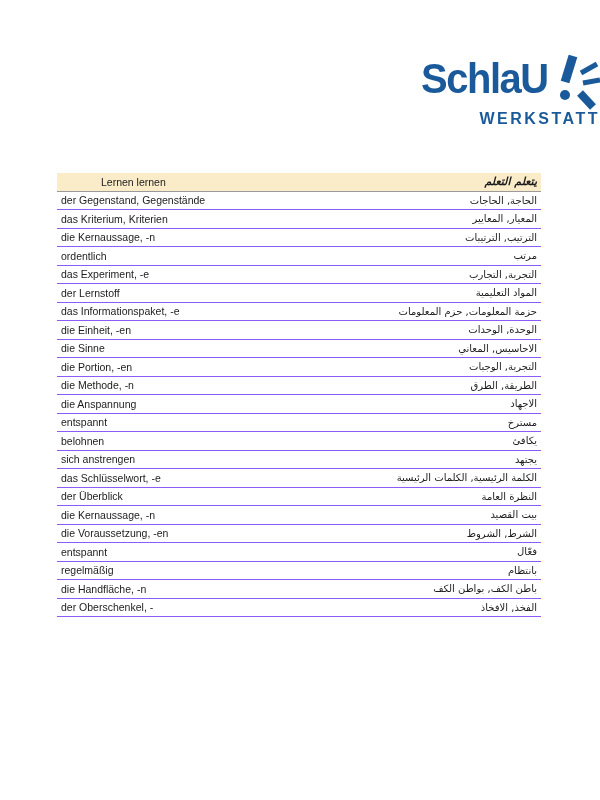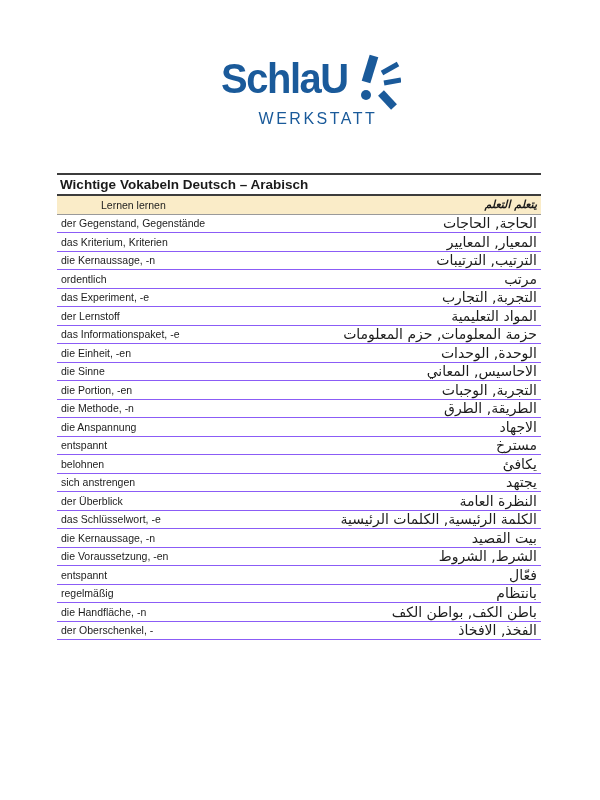--- a/index.html
+++ b/index.html
@@ -9,41 +9,41 @@
     font-family: "Liberation Sans", sans-serif;
     color: #1c1c1c;
     position: relative;
     overflow: hidden;
   }
 
   
   .logo {
     position: absolute;
     top: 58px; left: 0; right: 0;
-    display: flex; flex-direction: column; align-items: center;
+    display: flex; flex-direction: column; align-items: flex-end;
   }
   .logo-top {
     display: flex; align-items: flex-start;
     margin-left: 22px; 
   }
   .brand-text {
     font-size: 42px;
     font-weight: bold;
     letter-spacing: -1.5px;
     color: #1a5a9a;
     line-height: 1.0;
     transform: scaleX(0.95);
     transform-origin: left center;
   }
   .spark { margin-left: 2px; margin-top: -4px; }
   .sub-brand {
     margin-top: 0px;
     margin-left: 36px;
     font-size: 16px;
-    font-weight: 400;
+    font-weight: 700;
     letter-spacing: 2.5px;
     color: #1a5a9a;
   }
 
   
   .vocab-table {
     position: absolute;
     left: 57px; top: 173px;
     width: 484px;
   }
@@ -72,21 +72,21 @@
   }
   .cell-de {
     font-size: 10.5px;
     color: #1c1c1c;
     white-space: nowrap;
   }
   .header-row .cell-de { font-weight: 400; color: #222222; margin-left: 40px; }
   .cell-ar {
     direction: rtl;
     font-family: "DejaVu Sans", sans-serif;
-    font-size: 14px;
+    font-size: 10px;
     color: #1c1c1c;
     white-space: nowrap;
   }
   .header-row .cell-ar { font-weight: bold; font-size: 11px; font-style: italic; }
 </style>
 </head>
 <body>
 
 <div class="logo">
   <div class="logo-top">
@@ -101,21 +101,20 @@
         <line x1="25" y1="19" x2="41" y2="10" stroke-width="5"></line>
         <line x1="27" y1="29" x2="44" y2="26" stroke-width="5"></line>
         <line x1="24" y1="39" x2="37" y2="53" stroke-width="8"></line>
       </g>
     </svg>
   </div>
   <div class="sub-brand">WERKSTATT</div>
 </div>
 
 <div class="vocab-table">
-  <div class="table-title">Wichtige Vokabeln Deutsch – Arabisch</div>
 
   <div class="t-row header-row">
     <span class="cell-de">Lernen lernen</span>
     <span class="cell-ar">يتعلم التعلم</span>
   </div>
 
   <div id="rows-container">
       <div class="t-row">
         <span class="cell-de">der Gegenstand, Gegenstände</span>
         <span class="cell-ar">الحاجة, الحاجات</span>
@@ -170,28 +169,28 @@
       </div>
       <div class="t-row">
         <span class="cell-de">belohnen</span>
         <span class="cell-ar">يكافئ</span>
       </div>
       <div class="t-row">
         <span class="cell-de">sich anstrengen</span>
         <span class="cell-ar">يجتهد</span>
       </div>
       <div class="t-row">
+        <span class="cell-de">das Schlüsselwort, -e</span>
+        <span class="cell-ar">الكلمة الرئيسية, الكلمات الرئيسية</span>
+      </div>
+      <div class="t-row">
         <span class="cell-de">der Überblick</span>
         <span class="cell-ar">النظرة العامة</span>
       </div>
       <div class="t-row">
-        <span class="cell-de">das Schlüsselwort, -e</span>
-        <span class="cell-ar">الكلمة الرئيسية, الكلمات الرئيسية</span>
-      </div>
-      <div class="t-row">
         <span class="cell-de">die Kernaussage, -n</span>
         <span class="cell-ar">بيت القصيد</span>
       </div>
       <div class="t-row">
         <span class="cell-de">die Voraussetzung, -en</span>
         <span class="cell-ar">الشرط, الشروط</span>
       </div>
       <div class="t-row">
         <span class="cell-de">entspannt</span>
         <span class="cell-ar">فعّال</span>

